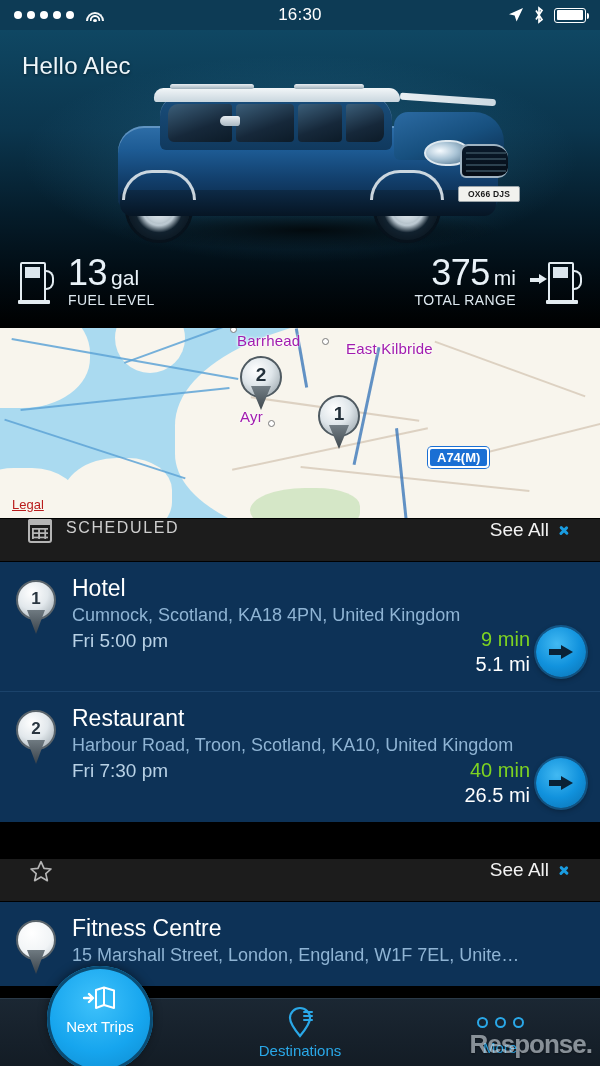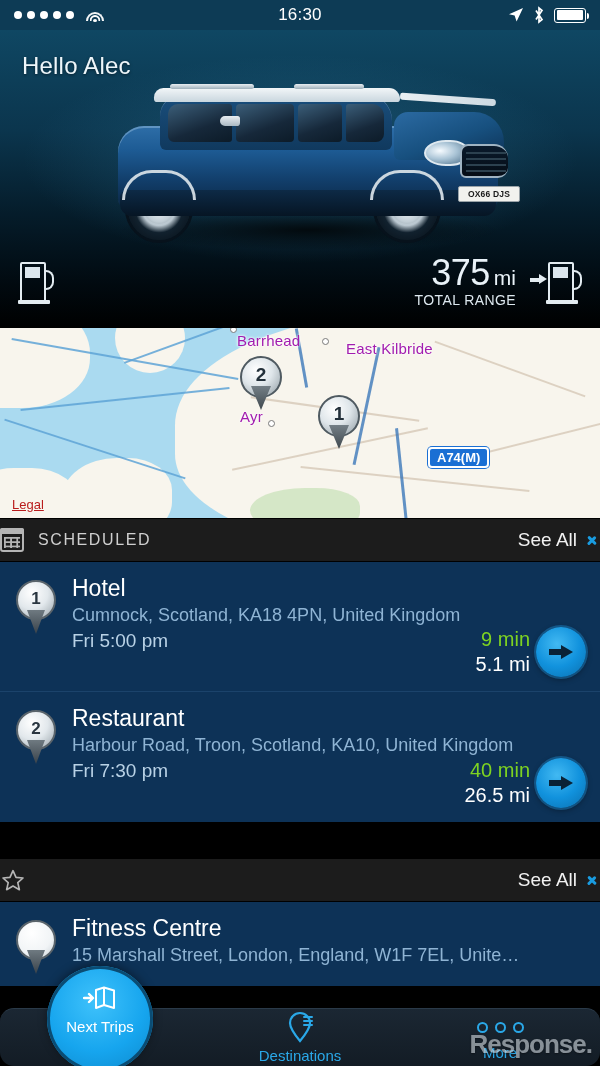--- a/index.html
+++ b/index.html
@@ -184,21 +184,21 @@
     background:linear-gradient(180deg,#747f86,#3f484e);
     clip-path:polygon(0 0, 100% 0, 50% 100%); }
   .mpin .num { position:absolute; left:0; top:0; width:42px; height:38px;
     display:flex; align-items:center; justify-content:center; font-size:19px;
     font-weight:700; color:#23303a; z-index:3; }
   .mpin .shad { position:absolute; left:20px; top:20px; width:34px; height:34px;
     background:rgba(0,0,0,.22); border-radius:50% 40% 30% 50%; filter:blur(3px); z-index:-1; }
 
   
   .sec-head { position:relative; height:44px; background:#1c1c1c;
-    display:flex; align-items:center; padding:0 0;
+    display:flex; align-items:flex-start; padding:0 28px;
     border-top:1px solid #000; border-bottom:1px solid #000; }
   .sec-head .ttl { font-size:16px; color:#cfcfcf; letter-spacing:1.6px; margin-left:14px; }
   .sec-head .see { margin-left:auto; display:flex; align-items:center; gap:10px; }
   .sec-head .see .t { font-size:19px; color:#f2f2f2; }
   .chev-v { position:relative; width:13px; height:18px; }
   .chev-v::before, .chev-v::after { content:""; position:absolute; left:1px;
     width:11px; height:3.4px; background:#1a9ce0; border-radius:2px; }
   .chev-v::before { top:4px; transform:rotate(45deg); transform-origin:left center; }
   .chev-v::after { bottom:3px; transform:rotate(-45deg); transform-origin:left center; }
   .ic-cal { width:24px; height:24px; border:2px solid #b5b5b5; border-radius:3px;
@@ -249,23 +249,23 @@
     border-top:7px solid transparent; border-bottom:7px solid transparent;
     border-left:12px solid #0a2236; }
 
   .gap { height:36px; background:#000; }
 
   
   .saved { background:#0d3257; }
   .saved .trip { min-height:72px; padding-bottom:10px; border-bottom:none; }
 
   
-  .tabbar { position:absolute; left:0; bottom:0; width:600px; height:58px;
+  .tabbar { position:absolute; left:0; bottom:0; width:600px; height:68px;
     background:linear-gradient(180deg,#1b2733 0%, #131c25 100%);
-    border-top:1px solid #2a3a49; display:flex; z-index:20;border-radius:14px; }
+    border-top:1px solid #2a3a49; display:flex; z-index:20; }
   .tab { flex:1; display:flex; flex-direction:column; align-items:center;
     justify-content:center; gap:4px; position:relative; }
   .tab .lbl { font-size:15px; color:#2aa8e8; }
   .tab.active { }
   .tab-bubble { position:absolute; left:50%; bottom:-6px; transform:translateX(-50%);
     width:106px; height:106px; border-radius:50%;
     background:radial-gradient(circle at 46% 34%, #3fc2fb 0%, #16a5ee 55%, #0d86c9 100%);
     box-shadow:0 0 0 3px #0b4c73 inset, 0 -2px 10px rgba(0,0,0,.4);
     display:flex; flex-direction:column; align-items:center; padding-top:20px; gap:6px; }
   .tab-bubble .lbl { color:#ffffff; font-size:15px; }
@@ -352,20 +352,24 @@
     </div>
 
     <div class="stats">
       <div class="stat left">
         <div class="pump">
           <div class="tank"></div>
             <div class="win"></div>
             <div class="noz"></div>
             <div class="base"></div>
         </div>
+        <div class="stat-text">
+          <div class="big"><span>13</span><span class="unit">gal</span></div>
+          <div class="lbl">FUEL LEVEL</div>
+        </div>
       </div>
       <div class="stat right">
         <div class="stat-text">
           <div class="big"><span>375</span><span class="unit">mi</span></div>
           <div class="lbl">TOTAL RANGE</div>
         </div>
         <div class="pumpwrap">
           <div class="arr-in"></div>
           <div class="pump">
             <div class="tank"></div>

